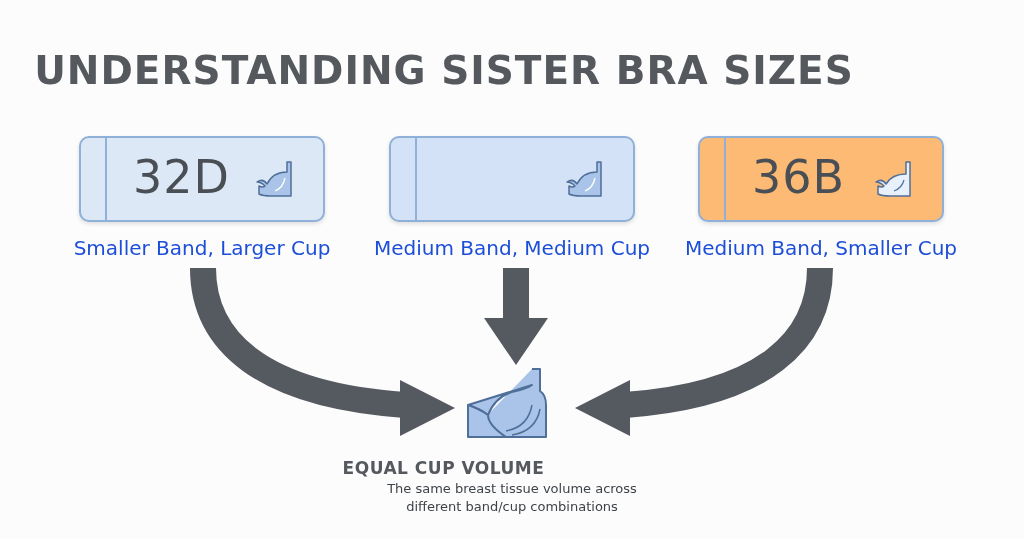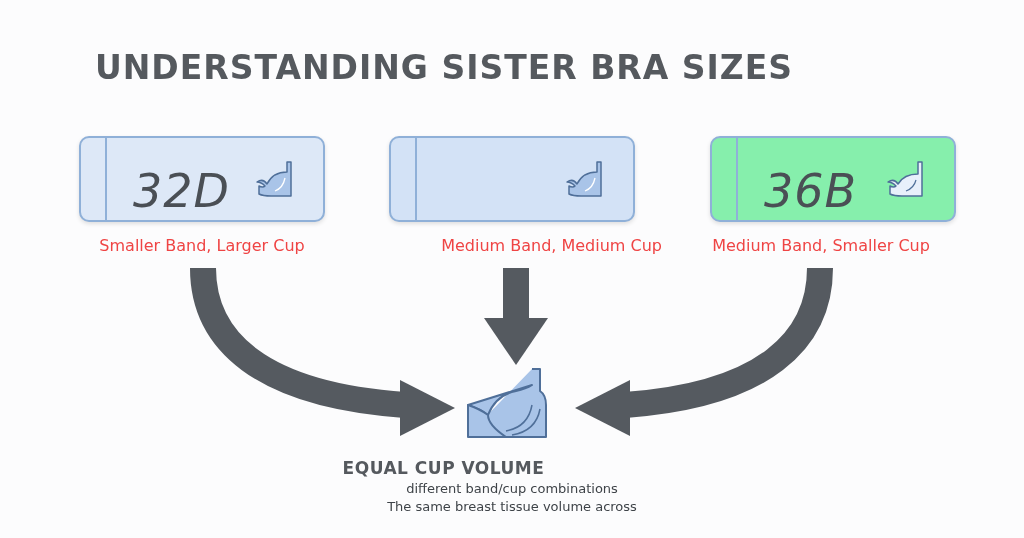--- a/index.html
+++ b/index.html
@@ -6,51 +6,50 @@
   body {
     width: 1024px; height: 538px; overflow: hidden;
     background: #fcfcfd;
     font-family: "DejaVu Sans", sans-serif;
     position: relative;
     color: #4a4f55;
   }
   .title {
     position: absolute; left: 0; top: 48px; width: 888px;
     text-align: center;
-    font-size: 33px; font-weight: bold; letter-spacing: 1px;
+    font-size: 39px; font-weight: bold; letter-spacing: 1px;
     color: #55595e;
   }
   .card {
     position: absolute; top: 136px; width: 246px; height: 86px;
     box-sizing: border-box;
     border: 2.5px solid #8fb0d8; border-radius: 10px;
     box-shadow: 0 2px 4px rgba(0,0,0,0.12);
   }
   .card .strip {
     position: absolute; left: 24px; top: 0; bottom: 0;
     border-left: 2.5px solid #8fb0d8;
   }
   .card .size {
-    position: absolute; left: 52px; top: 26px;
+    position: absolute; left: 52px; top: 12px;
     font-size: 46px; color: #4a4f55; font-family: "DejaVu Sans", sans-serif;
     letter-spacing: 1px;
-    font-style: italic;
   }
   .card .bra {
     position: absolute; right: 24px; top: 20px; width: 48px; height: 48px;
   }
   .c1 { left: 79px; background: #dde8f7; }
   .c2 { left: 389px; background: #d3e2f6; }
-  .c3 { left: 698px; background: #86efac; margin-left: 12px; }
+  .c3 { left: 698px; background: #fdba74; }
   .caption {
     position: absolute; top: 236px; width: 300px; text-align: center;
-    font-size: 16px; color: #ef4444;
+    font-size: 20px; color: #1d4ed8;
   }
   .cap1 { left: 52px; }
-  .cap2 { left: 362px; text-align: right; }
+  .cap2 { left: 362px; }
   .cap3 { left: 671px; }
   .arrows { position: absolute; left: 0; top: 0; }
   .center-bra { position: absolute; left: 466px; top: 365px; width: 100px; height: 80px; }
   .eq-title {
     position: absolute; left: 0; width: 887px; top: 458px; text-align: center;
     font-size: 17px; font-weight: bold; color: #55595e; letter-spacing: 0.5px;
   }
   .eq-desc {
     position: absolute; left: 0; width: 1024px; top: 480px; text-align: center;
     font-size: 13px; color: #3e4348; line-height: 18px;
@@ -110,15 +109,15 @@
 
 <svg class="center-bra" viewBox="0 0 100 80">
   <path d="M66 4 L74 4 L74 26 Q80 30 80 40 L80 72 L40 72 Q18 72 2 70 L2 40 Q14 44 22 50 Q14 56 2 58 L2 70 M2 40 Q14 44 22 50 Q30 30 50 26 Q60 24 66 20 Z" fill="#a9c4e8" stroke="#4f6f99" stroke-width="2" stroke-linejoin="round"></path>
   <path d="M2 40 L2 72 L40 72 Q22 60 22 50 Q14 44 2 40 Z" fill="#a9c4e8" stroke="#4f6f99" stroke-width="2" stroke-linejoin="round"></path>
   <path d="M40 66 Q62 62 66 40" fill="none" stroke="#4f6f99" stroke-width="1.5"></path>
   <path d="M46 70 Q70 66 74 44" fill="none" stroke="#4f6f99" stroke-width="1.5"></path>
 </svg>
 
 <div class="eq-title">EQUAL CUP VOLUME</div>
 <div class="eq-desc">
+  <div>The same breast tissue volume across</div>
   <div>different band/cup combinations</div>
-  <div>The same breast tissue volume across</div>
 </div>
 
 </body></html>

